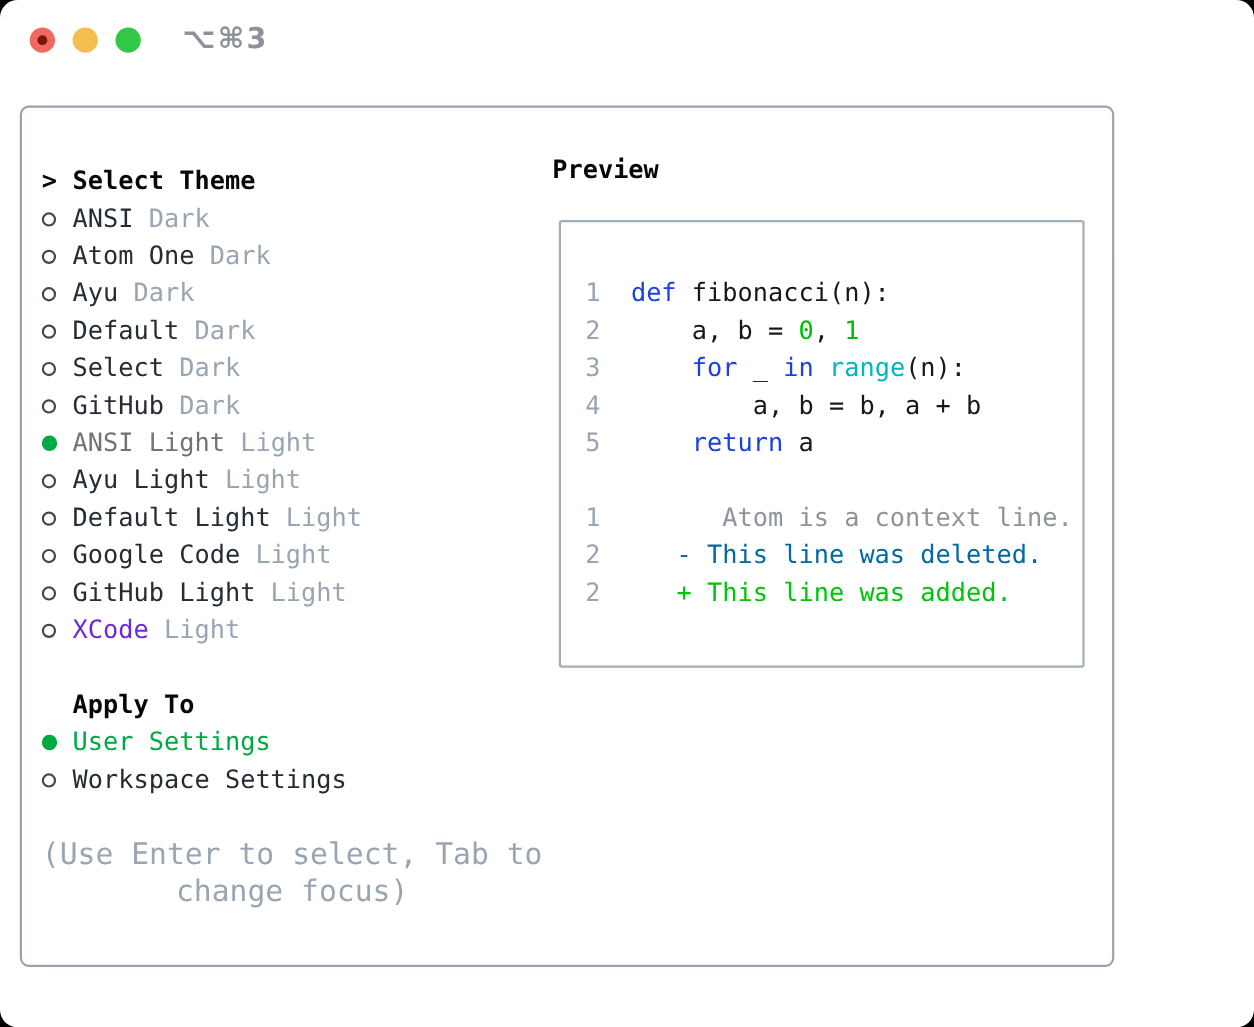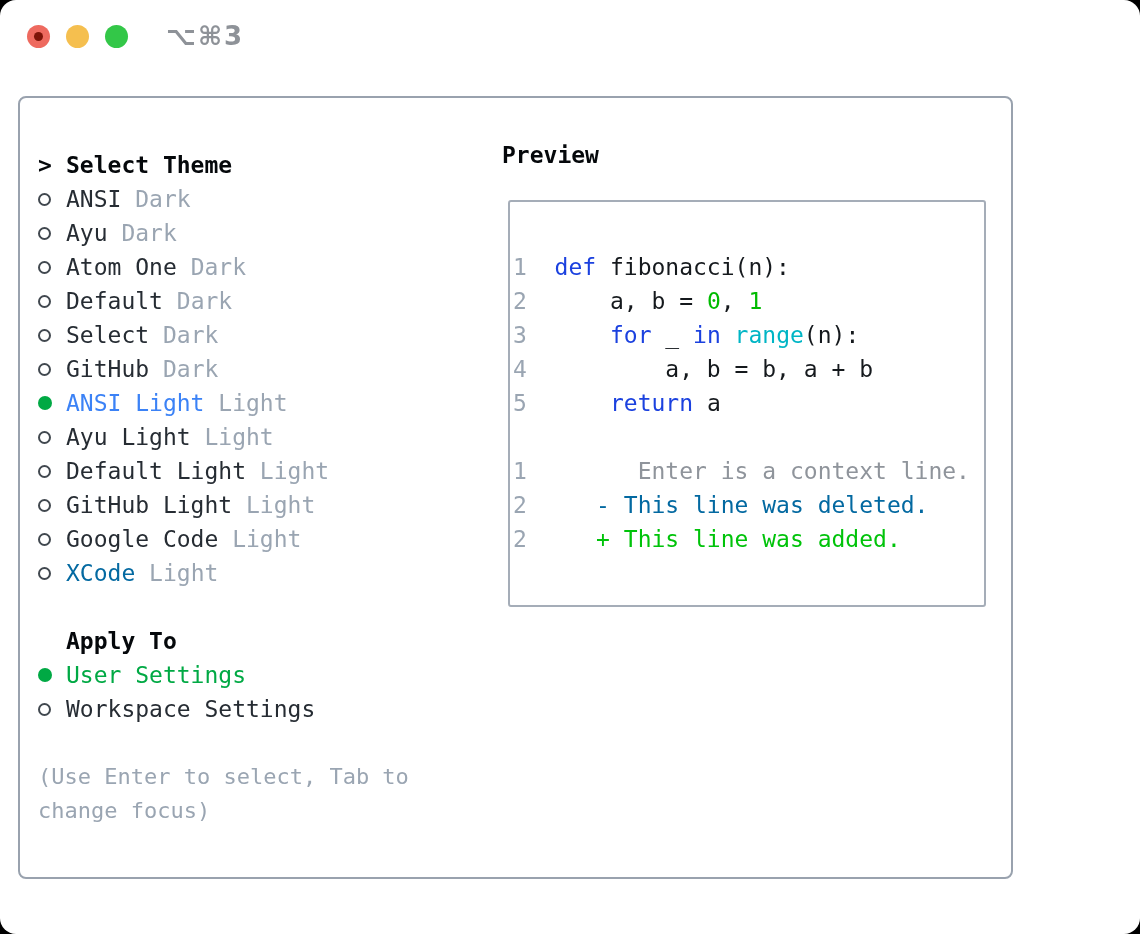--- a/index.html
+++ b/index.html
@@ -36,34 +36,34 @@
   }
   
   .left-col{position:absolute;left:18px;top:50px;}
   .row{display:flex;align-items:center;height:34px;font-size:23px;white-space:pre;}
   .marker{width:28px;flex:none;display:flex;align-items:center;}
   .hdr{font-weight:bold;color:#05080b;}
   .radio{width:13px;height:13px;border-radius:50%;border:2px solid #41484f;box-sizing:border-box;}
   .radio.sel{width:14px;height:14px;border:none;}
   .spacer{height:34px;}
   .help{
-    font-size:22px;line-height:34px;color:#9aa5b2;white-space:pre-line;
+    font-size:27px;line-height:34px;color:#9aa5b2;white-space:pre-line;text-align:center;
   }
   
   .preview-header{
     position:absolute;left:482px;top:40px;height:34px;line-height:34px;
     font-size:23px;font-weight:bold;color:#05080b;
   }
   .preview-box{
     position:absolute;left:488px;top:102px;width:478px;height:407px;
     border:2px solid #a5adb8;border-radius:3px;box-sizing:border-box;
     overflow:hidden;
   }
   .code{padding:48px 0 0 3px;font-size:23px;line-height:34px;}
-  .code-line{height:34px;white-space:pre;}
+  .code-line{height:34px;white-space:pre;margin-left:19px;}
 </style>
 </head>
 <body>
 
 <div class="window">
 
   <div class="titlebar">
     <span class="light light-close">
         <span class="light-dot"></span>
       </span>
@@ -74,31 +74,31 @@
 
   <div class="main-box">
 
     <div class="left-col">
       <div class="row hdr">
         <span class="marker">&gt;</span><span>Select Theme</span>
       </div>
 
       <div id="theme-list">
           <div class="row"><span class="marker"><span class="radio"></span></span><span><span style="color: rgb(38, 44, 51);">ANSI</span><span style="color: rgb(154, 165, 178);"> Dark</span></span></div>
+          <div class="row"><span class="marker"><span class="radio"></span></span><span><span style="color: rgb(38, 44, 51);">Atom One</span><span style="color: rgb(154, 165, 178);"> Dark</span></span></div>
           <div class="row"><span class="marker"><span class="radio"></span></span><span><span style="color: rgb(38, 44, 51);">Ayu</span><span style="color: rgb(154, 165, 178);"> Dark</span></span></div>
-          <div class="row"><span class="marker"><span class="radio"></span></span><span><span style="color: rgb(38, 44, 51);">Atom One</span><span style="color: rgb(154, 165, 178);"> Dark</span></span></div>
           <div class="row"><span class="marker"><span class="radio"></span></span><span><span style="color: rgb(38, 44, 51);">Default</span><span style="color: rgb(154, 165, 178);"> Dark</span></span></div>
           <div class="row"><span class="marker"><span class="radio"></span></span><span><span style="color: rgb(38, 44, 51);">Select</span><span style="color: rgb(154, 165, 178);"> Dark</span></span></div>
           <div class="row"><span class="marker"><span class="radio"></span></span><span><span style="color: rgb(38, 44, 51); margin-top: 20px;">GitHub</span><span style="color: rgb(154, 165, 178);"> Dark</span></span></div>
-          <div class="row"><span class="marker"><span class="radio sel" style="background: rgb(0, 169, 68);"></span></span><span><span style="color: #3b82f6;">ANSI Light</span><span style="color: rgb(154, 165, 178);"> Light</span></span></div>
+          <div class="row"><span class="marker"><span class="radio sel" style="background: rgb(0, 169, 68);"></span></span><span><span style="color: #737373;">ANSI Light</span><span style="color: rgb(154, 165, 178);"> Light</span></span></div>
           <div class="row"><span class="marker"><span class="radio"></span></span><span><span style="color: rgb(38, 44, 51);">Ayu Light</span><span style="color: rgb(154, 165, 178);"> Light</span></span></div>
           <div class="row"><span class="marker"><span class="radio"></span></span><span><span style="color: rgb(38, 44, 51); margin-top: 34px;">Default Light</span><span style="color: rgb(154, 165, 178);"> Light</span></span></div>
+          <div class="row"><span class="marker"><span class="radio"></span></span><span><span style="color: rgb(38, 44, 51);">Google Code</span><span style="color: rgb(154, 165, 178);"> Light</span></span></div>
           <div class="row"><span class="marker"><span class="radio"></span></span><span><span style="color: rgb(38, 44, 51);">GitHub Light</span><span style="color: rgb(154, 165, 178);"> Light</span></span></div>
-          <div class="row"><span class="marker"><span class="radio"></span></span><span><span style="color: rgb(38, 44, 51);">Google Code</span><span style="color: rgb(154, 165, 178);"> Light</span></span></div>
-          <div class="row"><span class="marker"><span class="radio"></span></span><span><span style="color: #0369a1;">XCode</span><span style="color: rgb(154, 165, 178);"> Light</span></span></div>
+          <div class="row"><span class="marker"><span class="radio"></span></span><span><span style="color: #6d28d9;">XCode</span><span style="color: rgb(154, 165, 178);"> Light</span></span></div>
         </div>
 
       <div class="spacer"></div>
 
       <div class="row hdr">
         <span class="marker"></span><span>Apply To</span>
       </div>
 
       <div id="apply-list">
           <div class="row"><span class="marker"><span class="radio sel" style="background: rgb(0, 169, 68);"></span></span><span><span style="color: rgb(0, 169, 68);">User Settings</span></span></div>
@@ -114,20 +114,20 @@
     <div class="preview-header">Preview</div>
 
     <div class="preview-box">
       <div class="code" id="code-lines">
           <div class="code-line"><span style="color: rgb(154, 165, 178);">1  </span><span style="color: rgb(27, 65, 223);">def</span><span style="color: rgb(21, 25, 29);"> fibonacci(n):</span></div>
           <div class="code-line"><span style="color: rgb(154, 165, 178);">2  </span><span style="color: rgb(21, 25, 29);">    a, b = </span><span style="color: rgb(0, 187, 0);">0</span><span style="color: rgb(21, 25, 29);">, </span><span style="color: rgb(0, 187, 0);">1</span></div>
           <div class="code-line"><span style="color: rgb(154, 165, 178);">3  </span><span style="color: rgb(21, 25, 29);">    </span><span style="color: rgb(27, 65, 223);">for</span><span style="color: rgb(21, 25, 29);"> _ </span><span style="color: rgb(27, 65, 223);">in</span><span style="color: rgb(21, 25, 29);"> </span><span style="color: rgb(0, 181, 197);">range</span><span style="color: rgb(21, 25, 29);">(n):</span></div>
           <div class="code-line"><span style="color: rgb(154, 165, 178);">4  </span><span style="color: rgb(21, 25, 29);">        a, b = b, a + b</span></div>
           <div class="code-line"><span style="color: rgb(154, 165, 178);">5  </span><span style="color: rgb(21, 25, 29);">    </span><span style="color: rgb(27, 65, 223);">return</span><span style="color: rgb(21, 25, 29);"> a</span></div>
           <div class="code-line"></div>
-          <div class="code-line"><span style="color: rgb(154, 165, 178);">1  </span><span style="color: rgb(143, 148, 155);">      Enter is a context line.</span></div>
+          <div class="code-line"><span style="color: rgb(154, 165, 178);">1  </span><span style="color: rgb(143, 148, 155);">      Atom is a context line.</span></div>
           <div class="code-line"><span style="color: rgb(154, 165, 178);">2  </span><span style="color: #0369a1;">   - This line was deleted.</span></div>
           <div class="code-line"><span style="color: rgb(154, 165, 178);">2  </span><span style="color: rgb(0, 195, 10);">   + This line was added.</span></div>
         </div>
     </div>
 
   </div>
 </div>
 
 </body></html>

